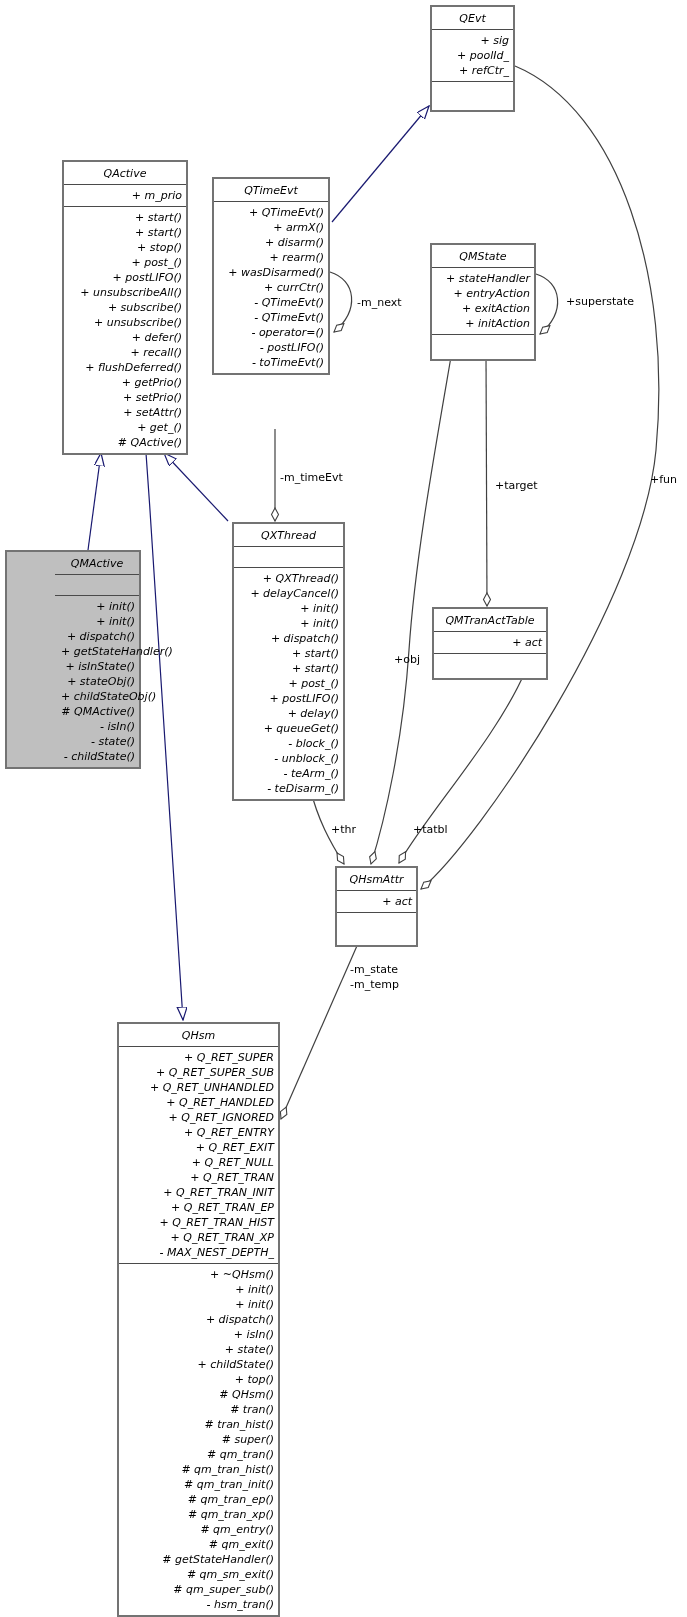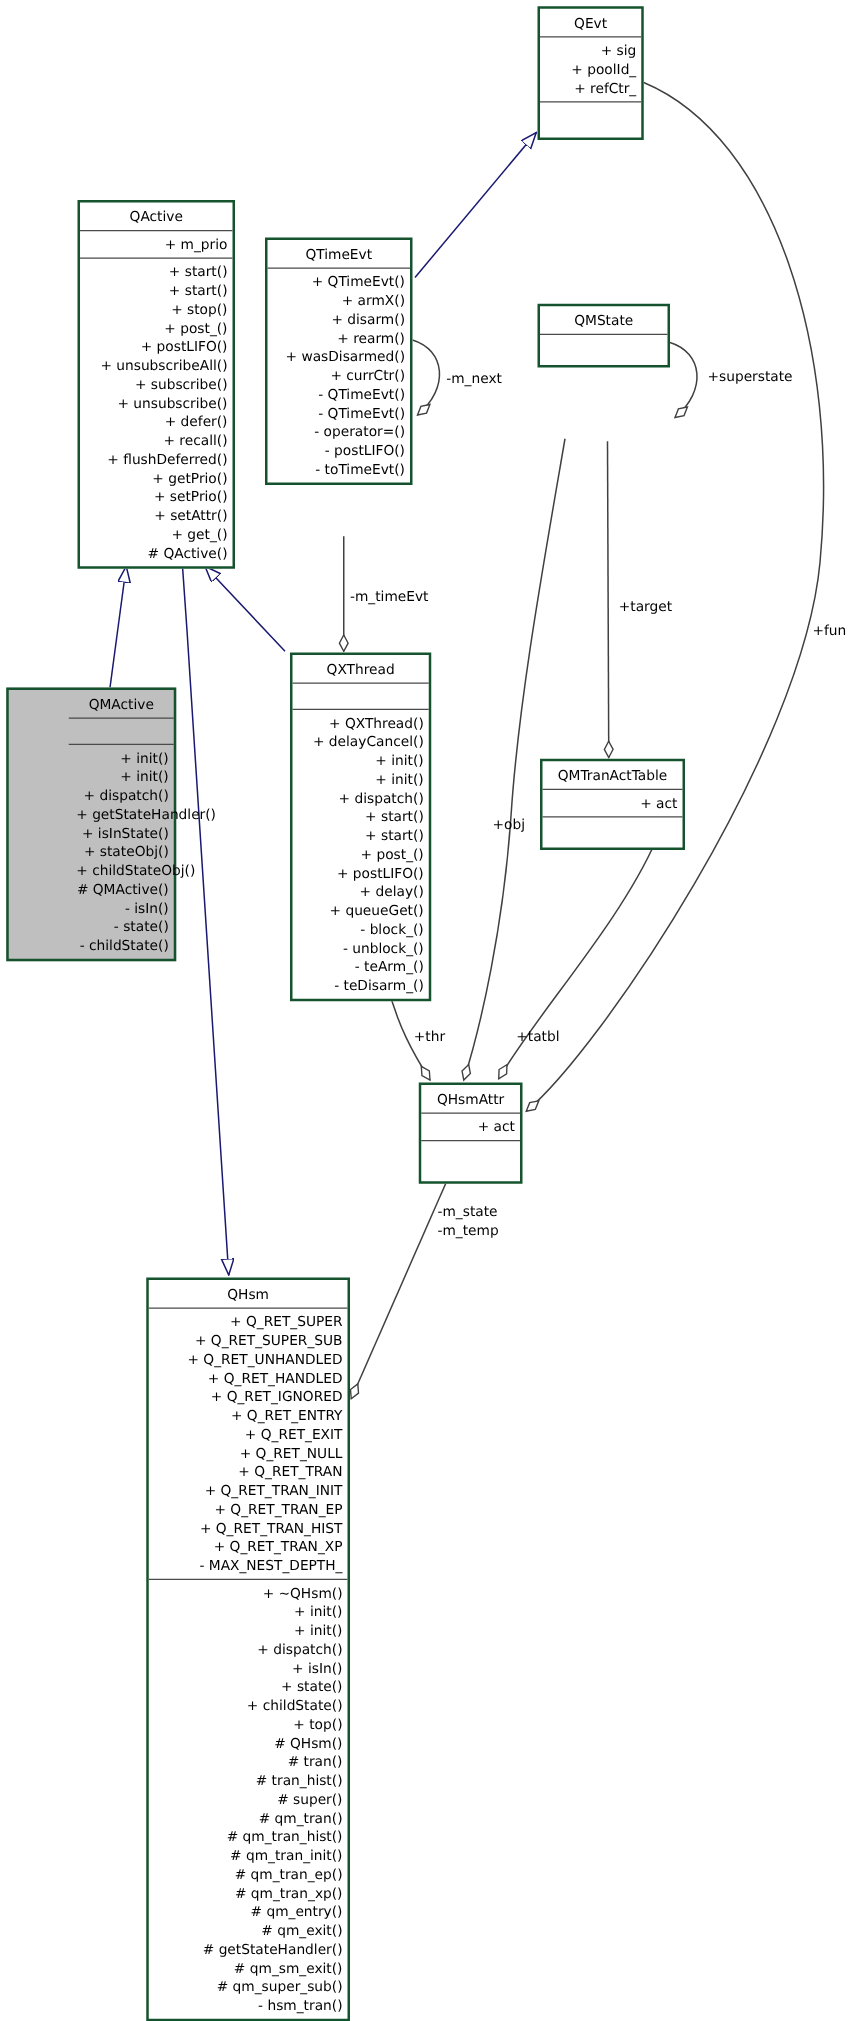--- a/index.html
+++ b/index.html
@@ -1,22 +1,22 @@
 <!DOCTYPE html>
 <html><head>
 <meta charset="utf-8">
 <style>
   html,body{margin:0;padding:0;background:#ffffff;}
   #canvas{position:relative;width:687px;height:1617px;background:#ffffff;overflow:hidden;
           font-family:"DejaVu Sans", sans-serif;font-size:11px;color:#000;}
   #edge-layer{position:absolute;left:0;top:0;z-index:0;}
   #box-layer{position:absolute;left:0;top:0;width:100%;height:100%;z-index:1;pointer-events:none;}
   #label-layer{position:absolute;left:0;top:0;width:100%;height:100%;z-index:2;pointer-events:none;}
-  .class-box{position:absolute;background:#fff;border:2px solid #14532d;box-sizing:border-box;
-             pointer-events:auto;cursor:pointer;}
+  .class-box{position:absolute;background:#fff;border:2px solid #737373;box-sizing:border-box;
+             pointer-events:auto;cursor:pointer;font-style:italic;}
   .class-box.hl{background:#bfbfbf;}
   .box-title{text-align:center;padding:4px 4px 3px 4px;line-height:15px;border-bottom:1px solid #4a4a4a;}
   .box-sec{padding:3px 4px 3px 6px;text-align:right;}
   .box-sec.attrs{border-bottom:1px solid #4a4a4a;}
   .row{line-height:15px;white-space:nowrap;}
   .edge-label{position:absolute;line-height:15px;white-space:pre-line;}
   path.inh{fill:none;stroke:#191970;stroke-width:1.2;}
   path.assoc{fill:none;stroke:#404040;stroke-width:1.2;}
 </style>
 </head>
@@ -75,38 +75,44 @@
           <div class="row">+ defer()</div>
           <div class="row">+ recall()</div>
           <div class="row">+ flushDeferred()</div>
           <div class="row">+ getPrio()</div>
           <div class="row">+ setPrio()</div>
           <div class="row">+ setAttr()</div>
           <div class="row">+ get_()</div>
           <div class="row"># QActive()</div>
         </div>
       </div>
-      <div class="class-box" style="left: 212px; top: 190px; width: 118px;">
+      <div class="class-box" style="left: 212px; top: 177px; width: 118px;">
         <div class="box-title">QTimeEvt</div>
         <div class="box-sec">
           <div class="row">+ QTimeEvt()</div>
           <div class="row">+ armX()</div>
           <div class="row">+ disarm()</div>
           <div class="row">+ rearm()</div>
           <div class="row">+ wasDisarmed()</div>
           <div class="row">+ currCtr()</div>
           <div class="row">- QTimeEvt()</div>
           <div class="row">- QTimeEvt()</div>
           <div class="row">- operator=()</div>
           <div class="row">- postLIFO()</div>
           <div class="row">- toTimeEvt()</div>
         </div>
       </div>
       <div class="class-box" style="left: 430px; top: 243px; width: 106px;">
         <div class="box-title">QMState</div>
+        <div class="box-sec attrs">
+          <div class="row">+ stateHandler</div>
+          <div class="row">+ entryAction</div>
+          <div class="row">+ exitAction</div>
+          <div class="row">+ initAction</div>
+        </div>
         <div class="box-sec" style="min-height: 18px;"></div>
       </div>
       <div class="class-box hl" style="left: 5px; top: 550px; width: 136px; padding-left: 48px;">
         <div class="box-title">QMActive</div>
         <div class="box-sec attrs" style="min-height: 14px;"></div>
         <div class="box-sec">
           <div class="row">+ init()</div>
           <div class="row">+ init()</div>
           <div class="row">+ dispatch()</div>
           <div class="row">+ getStateHandler()</div>
@@ -200,17 +206,17 @@
       </div>
     </div>
   <div id="label-layer">
       <div class="edge-label" style="left: 357px; top: 295px;">-m_next</div>
       <div class="edge-label" style="left: 566px; top: 294px;">+superstate</div>
       <div class="edge-label" style="left: 280px; top: 470px;">-m_timeEvt</div>
       <div class="edge-label" style="left: 495px; top: 478px;">+target</div>
       <div class="edge-label" style="left: 394px; top: 652px;">+obj</div>
       <div class="edge-label" style="left: 331px; top: 822px; text-align: right;">+thr</div>
       <div class="edge-label" style="left: 413px; top: 822px;">+tatbl</div>
-      <div class="edge-label" style="left: 650px; top: 472px; margin-top: 25px;">+fun</div>
+      <div class="edge-label" style="left: 650px; top: 472px;">+fun</div>
       <div class="edge-label" style="left: 350px; top: 962px;">-m_state
 -m_temp</div>
     </div>
 </div>
 
 </body></html>

